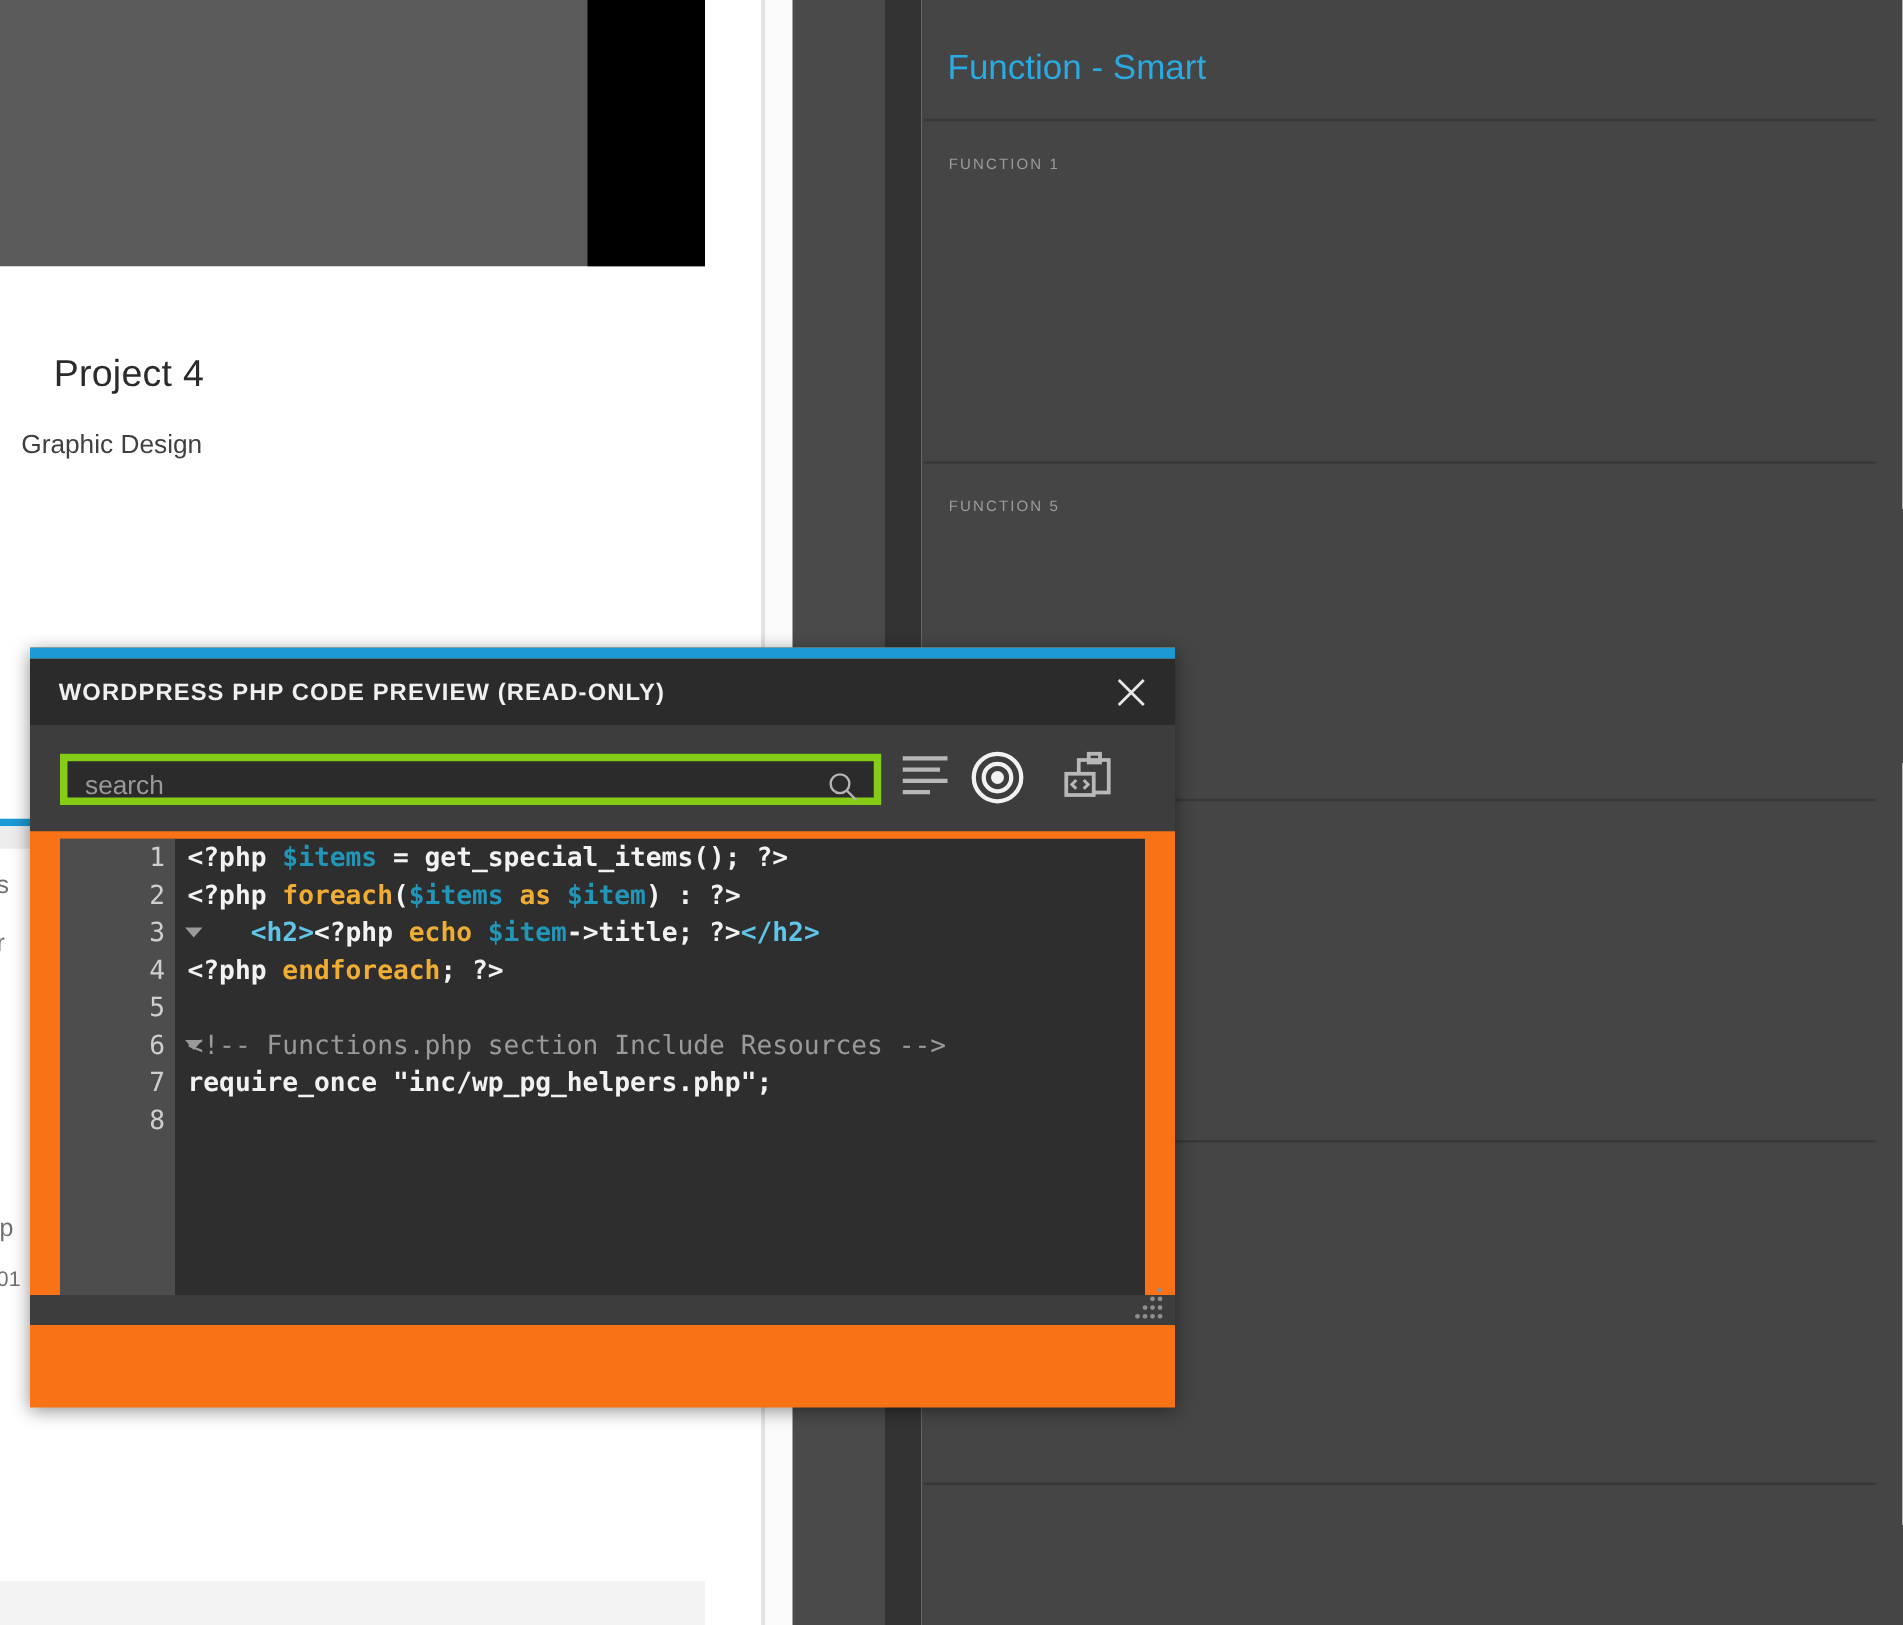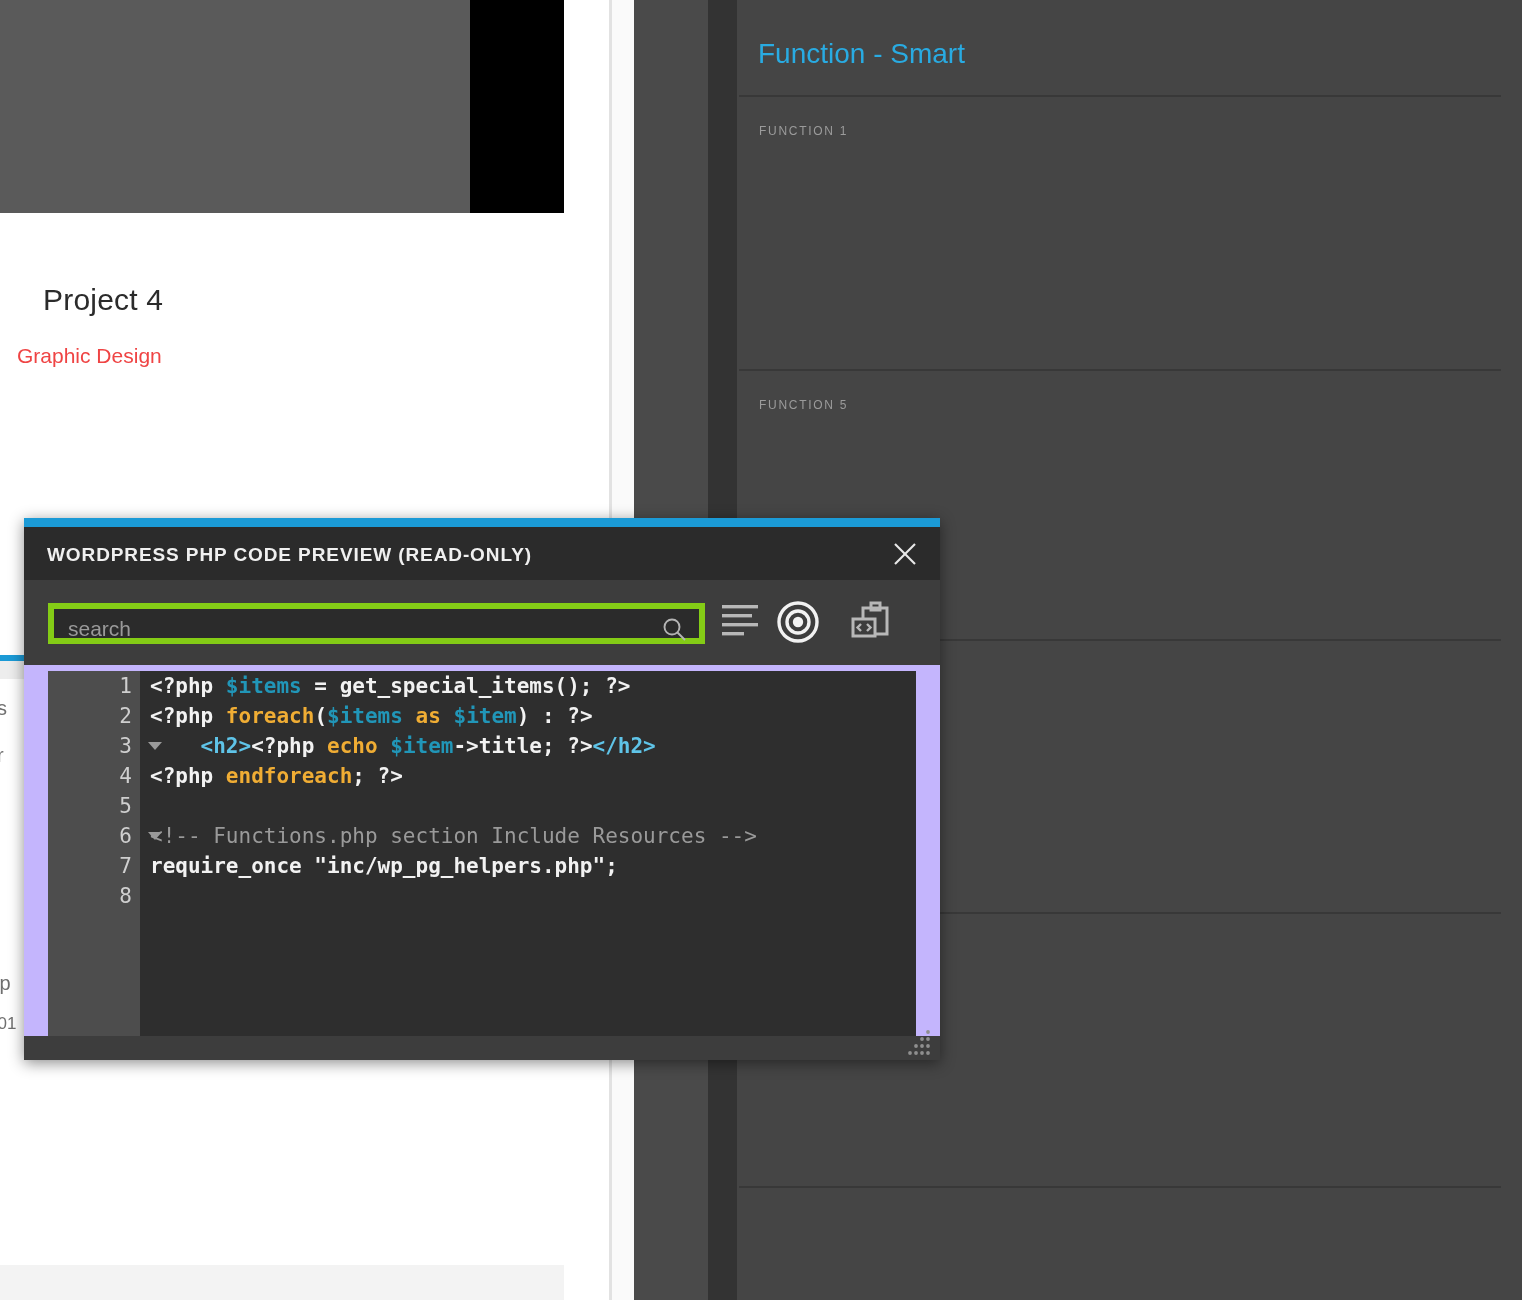--- a/index.html
+++ b/index.html
@@ -23,21 +23,21 @@
   #preview-image .img-dark {
     position: absolute; right: 0; top: 0; width: 94px; height: 213px;
     background: #000000;
   }
   #project-title {
     position: absolute; left: 43px; top: 283px;
     font-size: 30px; color: #2b2b2b; font-weight: 400; letter-spacing: .2px;
   }
   #project-subtitle {
     position: absolute; left: 17px; top: 344px;
-    font-size: 21px; color: #ef4444; font-weight: 400;
+    font-size: 21px; color: #404040; font-weight: 400;
   }
   #accent-rule {
     position: absolute; left: 0; top: 655px; width: 612px; height: 6px;
     background: #1b9ad6;
   }
   #subnav-strip {
     position: absolute; left: 0; top: 661px; width: 612px; height: 18px;
     background: #ededed;
   }
   .clipped-text {
@@ -90,22 +90,22 @@
     position: absolute; left: 22px;
     font-size: 12px; color: #9b9b9b; letter-spacing: 1.7px; font-weight: 400;
   }
   .row-label {
     position: absolute; text-align: right;
     font-size: 21px; color: #d8d8d8; font-weight: 400; white-space: nowrap;
   }
 
   
   #code-dialog {
-    position: absolute; left: 24px; top: 518px; width: 916px; height: 542px;
-    background: #c4b5fd;
+    position: absolute; left: 24px; top: 518px; width: 916px; height: 608px;
+    background: #f97316;
     box-shadow: 0 3px 14px rgba(0,0,0,.45);
   }
   #dialog-accent {
     position: absolute; left: 0; top: 0; width: 916px; height: 9px;
     background: #1b9ad6;
   }
   #dialog-titlebar {
     position: absolute; left: 0; top: 9px; width: 916px; height: 53px;
     background: #2b2b2b;
   }

